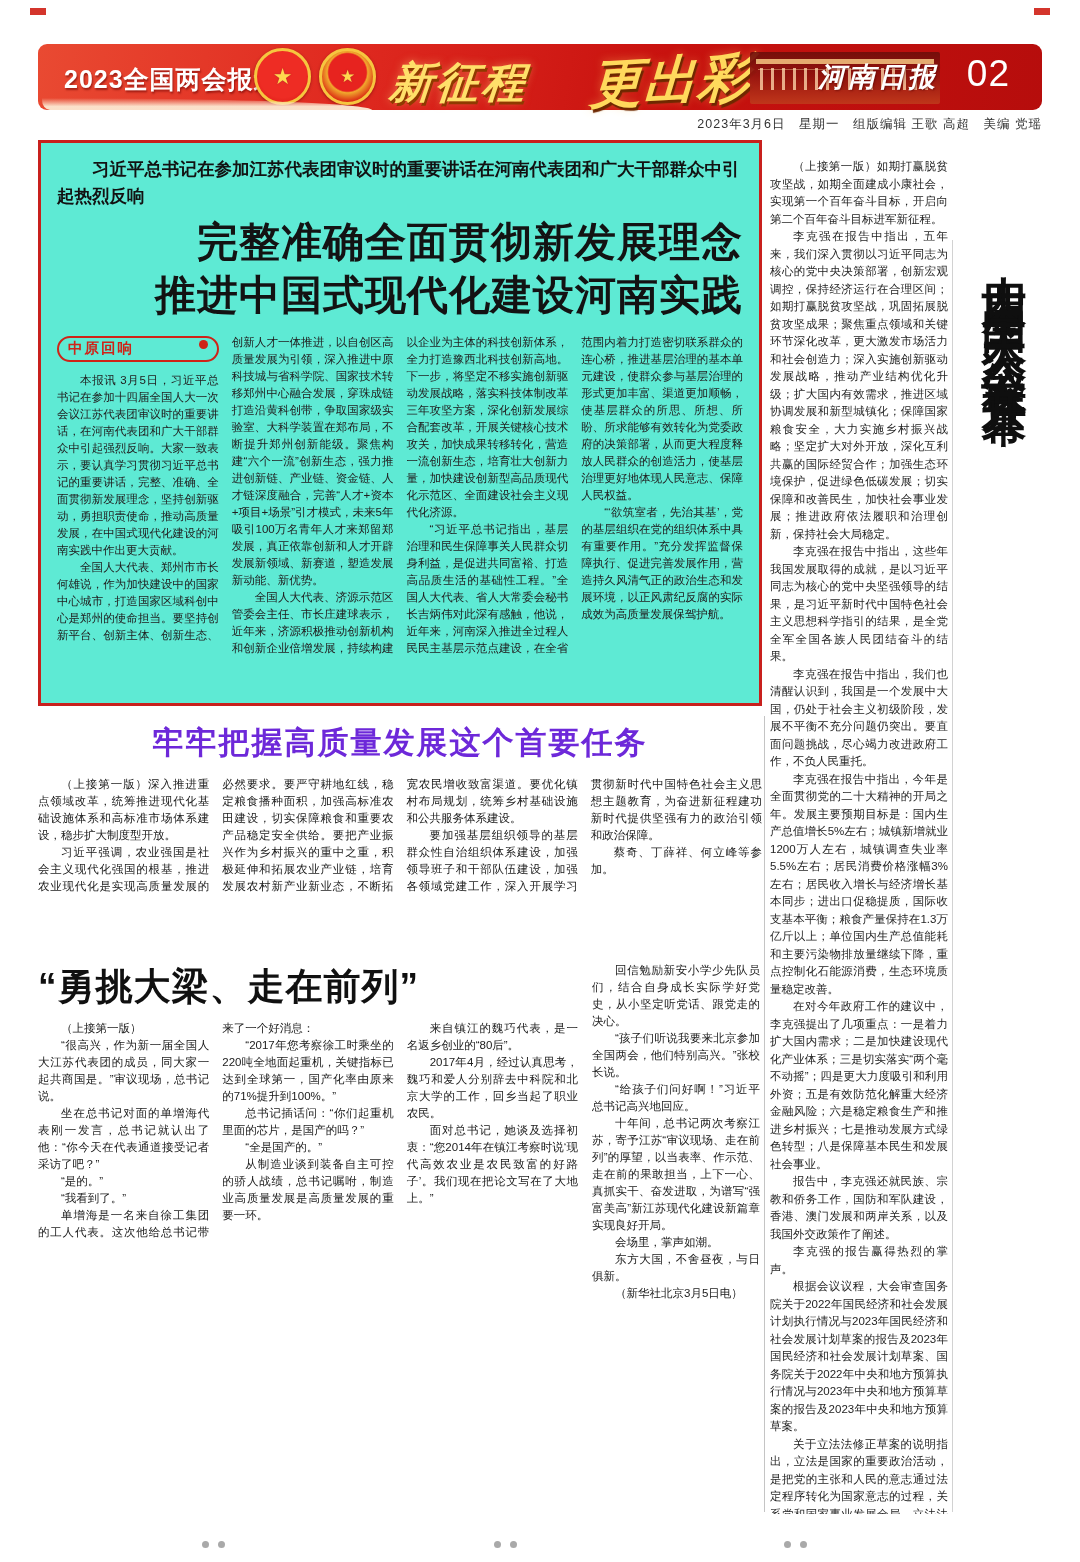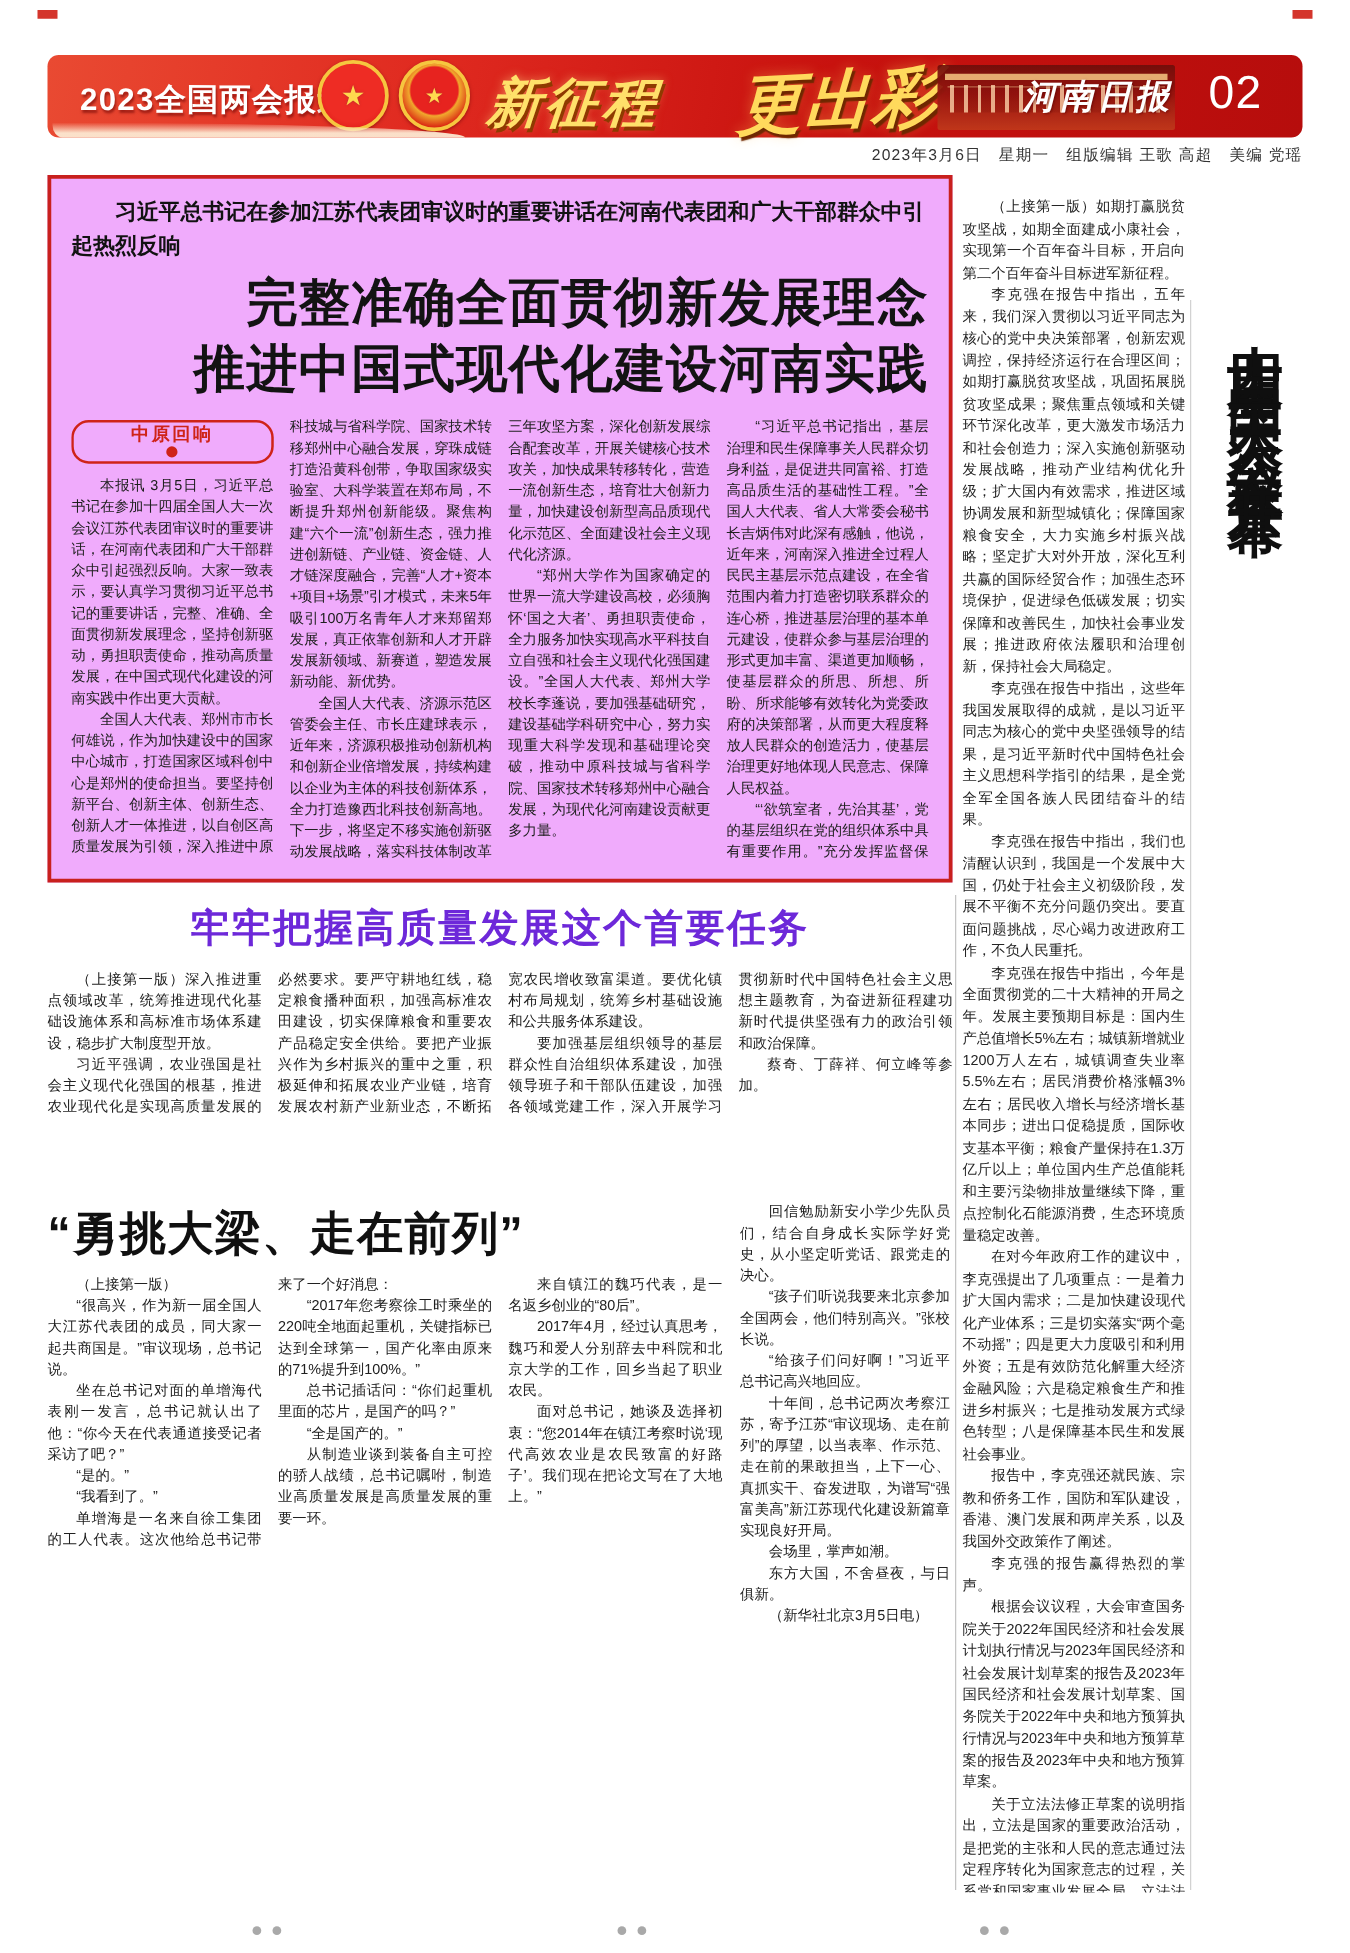--- a/index.html
+++ b/index.html
@@ -79,40 +79,40 @@
     font-size:37px; color:#fff; font-weight:400; letter-spacing:1px;
   }
   .dateline {
     position:absolute; left:38px; top:116px; width:1004px;
     text-align:right; font-size:12.5px; color:#333; letter-spacing:1px;
   }
 
   
   .lead-box {
     position:absolute; left:38px; top:140px; width:724px; height:566px;
-    border:3px solid #c8201d; background:#f0abfc; padding:13px 16px 23px;
+    border:3px solid #c8201d; background:#5eead4; padding:13px 16px 23px;
   }
   .kicker {
     font-size:17.5px; font-weight:bold; color:#121212; line-height:1.55;
     text-indent:2em; margin-bottom:6px;
   }
   .lead-headline {
     text-align:right; font-family:"DejaVu Serif", serif; font-weight:900;
     font-size:41px; line-height:1.28; color:#131313; letter-spacing:1px;
     margin:2px 0 13px;
   }
   .lead-cols {
     column-count:4; column-gap:13px; height:368px; overflow:hidden;
     font-size:11.5px; line-height:17px; text-align:justify; color:#202020;
   }
   .lead-cols p, .cols p { text-indent:2em; margin:0; }
   .tag-row {
-    display:flex; align-items:center; justify-content:space-between;
+    display:flex; align-items:flex-start; justify-content:space-between;
     border:2px solid #cf2318; border-radius:14px; padding:2px 9px 3px;
-    margin:2px 0 10px; break-inside:avoid;flex-direction:column;
+    margin:2px 0 10px; break-inside:avoid;
   }
   .tag-label { color:#cf2318; font-weight:bold; font-size:14.5px; letter-spacing:2px; }
   .tag-dot { width:9px; height:9px; border-radius:50%; background:#cf2318; }
 
   
   .right-story {
     position:absolute; left:770px; top:158px; width:178px; height:1356px;
     overflow:hidden; font-size:11.5px; line-height:17.5px; text-align:justify; color:#242424;
   }
   .right-story p { text-indent:2em; margin:0; }
@@ -189,21 +189,20 @@
   <div class="lead-cols">
     <div class="tag-row">
       <span class="tag-label">中原回响</span>
       <span class="tag-dot"></span>
     </div>
     <div>
 
     <p>本报讯 3月5日，习近平总书记在参加十四届全国人大一次会议江苏代表团审议时的重要讲话，在河南代表团和广大干部群众中引起强烈反响。大家一致表示，要认真学习贯彻习近平总书记的重要讲话，完整、准确、全面贯彻新发展理念，坚持创新驱动，勇担职责使命，推动高质量发展，在中国式现代化建设的河南实践中作出更大贡献。</p>
         <p>全国人大代表、郑州市市长何雄说，作为加快建设中的国家中心城市，打造国家区域科创中心是郑州的使命担当。要坚持创新平台、创新主体、创新生态、创新人才一体推进，以自创区高质量发展为引领，深入推进中原科技城与省科学院、国家技术转移郑州中心融合发展，穿珠成链打造沿黄科创带，争取国家级实验室、大科学装置在郑布局，不断提升郑州创新能级。聚焦构建“六个一流”创新生态，强力推进创新链、产业链、资金链、人才链深度融合，完善“人才+资本+项目+场景”引才模式，未来5年吸引100万名青年人才来郑留郑发展，真正依靠创新和人才开辟发展新领域、新赛道，塑造发展新动能、新优势。</p>
         <p>全国人大代表、济源示范区管委会主任、市长庄建球表示，近年来，济源积极推动创新机构和创新企业倍增发展，持续构建以企业为主体的科技创新体系，全力打造豫西北科技创新高地。下一步，将坚定不移实施创新驱动发展战略，落实科技体制改革三年攻坚方案，深化创新发展综合配套改革，开展关键核心技术攻关，加快成果转移转化，营造一流创新生态，培育壮大创新力量，加快建设创新型高品质现代化示范区、全面建设社会主义现代化济源。</p>
-        <p>“郑州大学作为国家确定的世界一流大学建设高校，必须胸怀‘国之大者’、勇担职责使命，全力服务加快实现高水平科技自立自强和社会主义现代化强国建设。”全国人大代表、郑州大学校长李蓬说，要加强基础研究，建设基础学科研究中心，努力实现重大科学发现和基础理论突破，推动中原科技城与省科学院、国家技术转移郑州中心融合发展，为现代化河南建设贡献更多力量。</p>
         <p>“习近平总书记指出，基层治理和民生保障事关人民群众切身利益，是促进共同富裕、打造高品质生活的基础性工程。”全国人大代表、省人大常委会秘书长吉炳伟对此深有感触，他说，近年来，河南深入推进全过程人民民主基层示范点建设，在全省范围内着力打造密切联系群众的连心桥，推进基层治理的基本单元建设，使群众参与基层治理的形式更加丰富、渠道更加顺畅，使基层群众的所思、所想、所盼、所求能够有效转化为党委政府的决策部署，从而更大程度释放人民群众的创造活力，使基层治理更好地体现人民意志、保障人民权益。</p>
         <p>“‘欲筑室者，先治其基’，党的基层组织在党的组织体系中具有重要作用。”充分发挥监督保障执行、促进完善发展作用，营造持久风清气正的政治生态和发展环境，以正风肃纪反腐的实际成效为高质量发展保驾护航。</p>
       </div>
   </div>
 </div>
 
 <div class="right-story">
 
 <p>（上接第一版）如期打赢脱贫攻坚战，如期全面建成小康社会，实现第一个百年奋斗目标，开启向第二个百年奋斗目标进军新征程。</p>
     <p>李克强在报告中指出，五年来，我们深入贯彻以习近平同志为核心的党中央决策部署，创新宏观调控，保持经济运行在合理区间；如期打赢脱贫攻坚战，巩固拓展脱贫攻坚成果；聚焦重点领域和关键环节深化改革，更大激发市场活力和社会创造力；深入实施创新驱动发展战略，推动产业结构优化升级；扩大国内有效需求，推进区域协调发展和新型城镇化；保障国家粮食安全，大力实施乡村振兴战略；坚定扩大对外开放，深化互利共赢的国际经贸合作；加强生态环境保护，促进绿色低碳发展；切实保障和改善民生，加快社会事业发展；推进政府依法履职和治理创新，保持社会大局稳定。</p>

